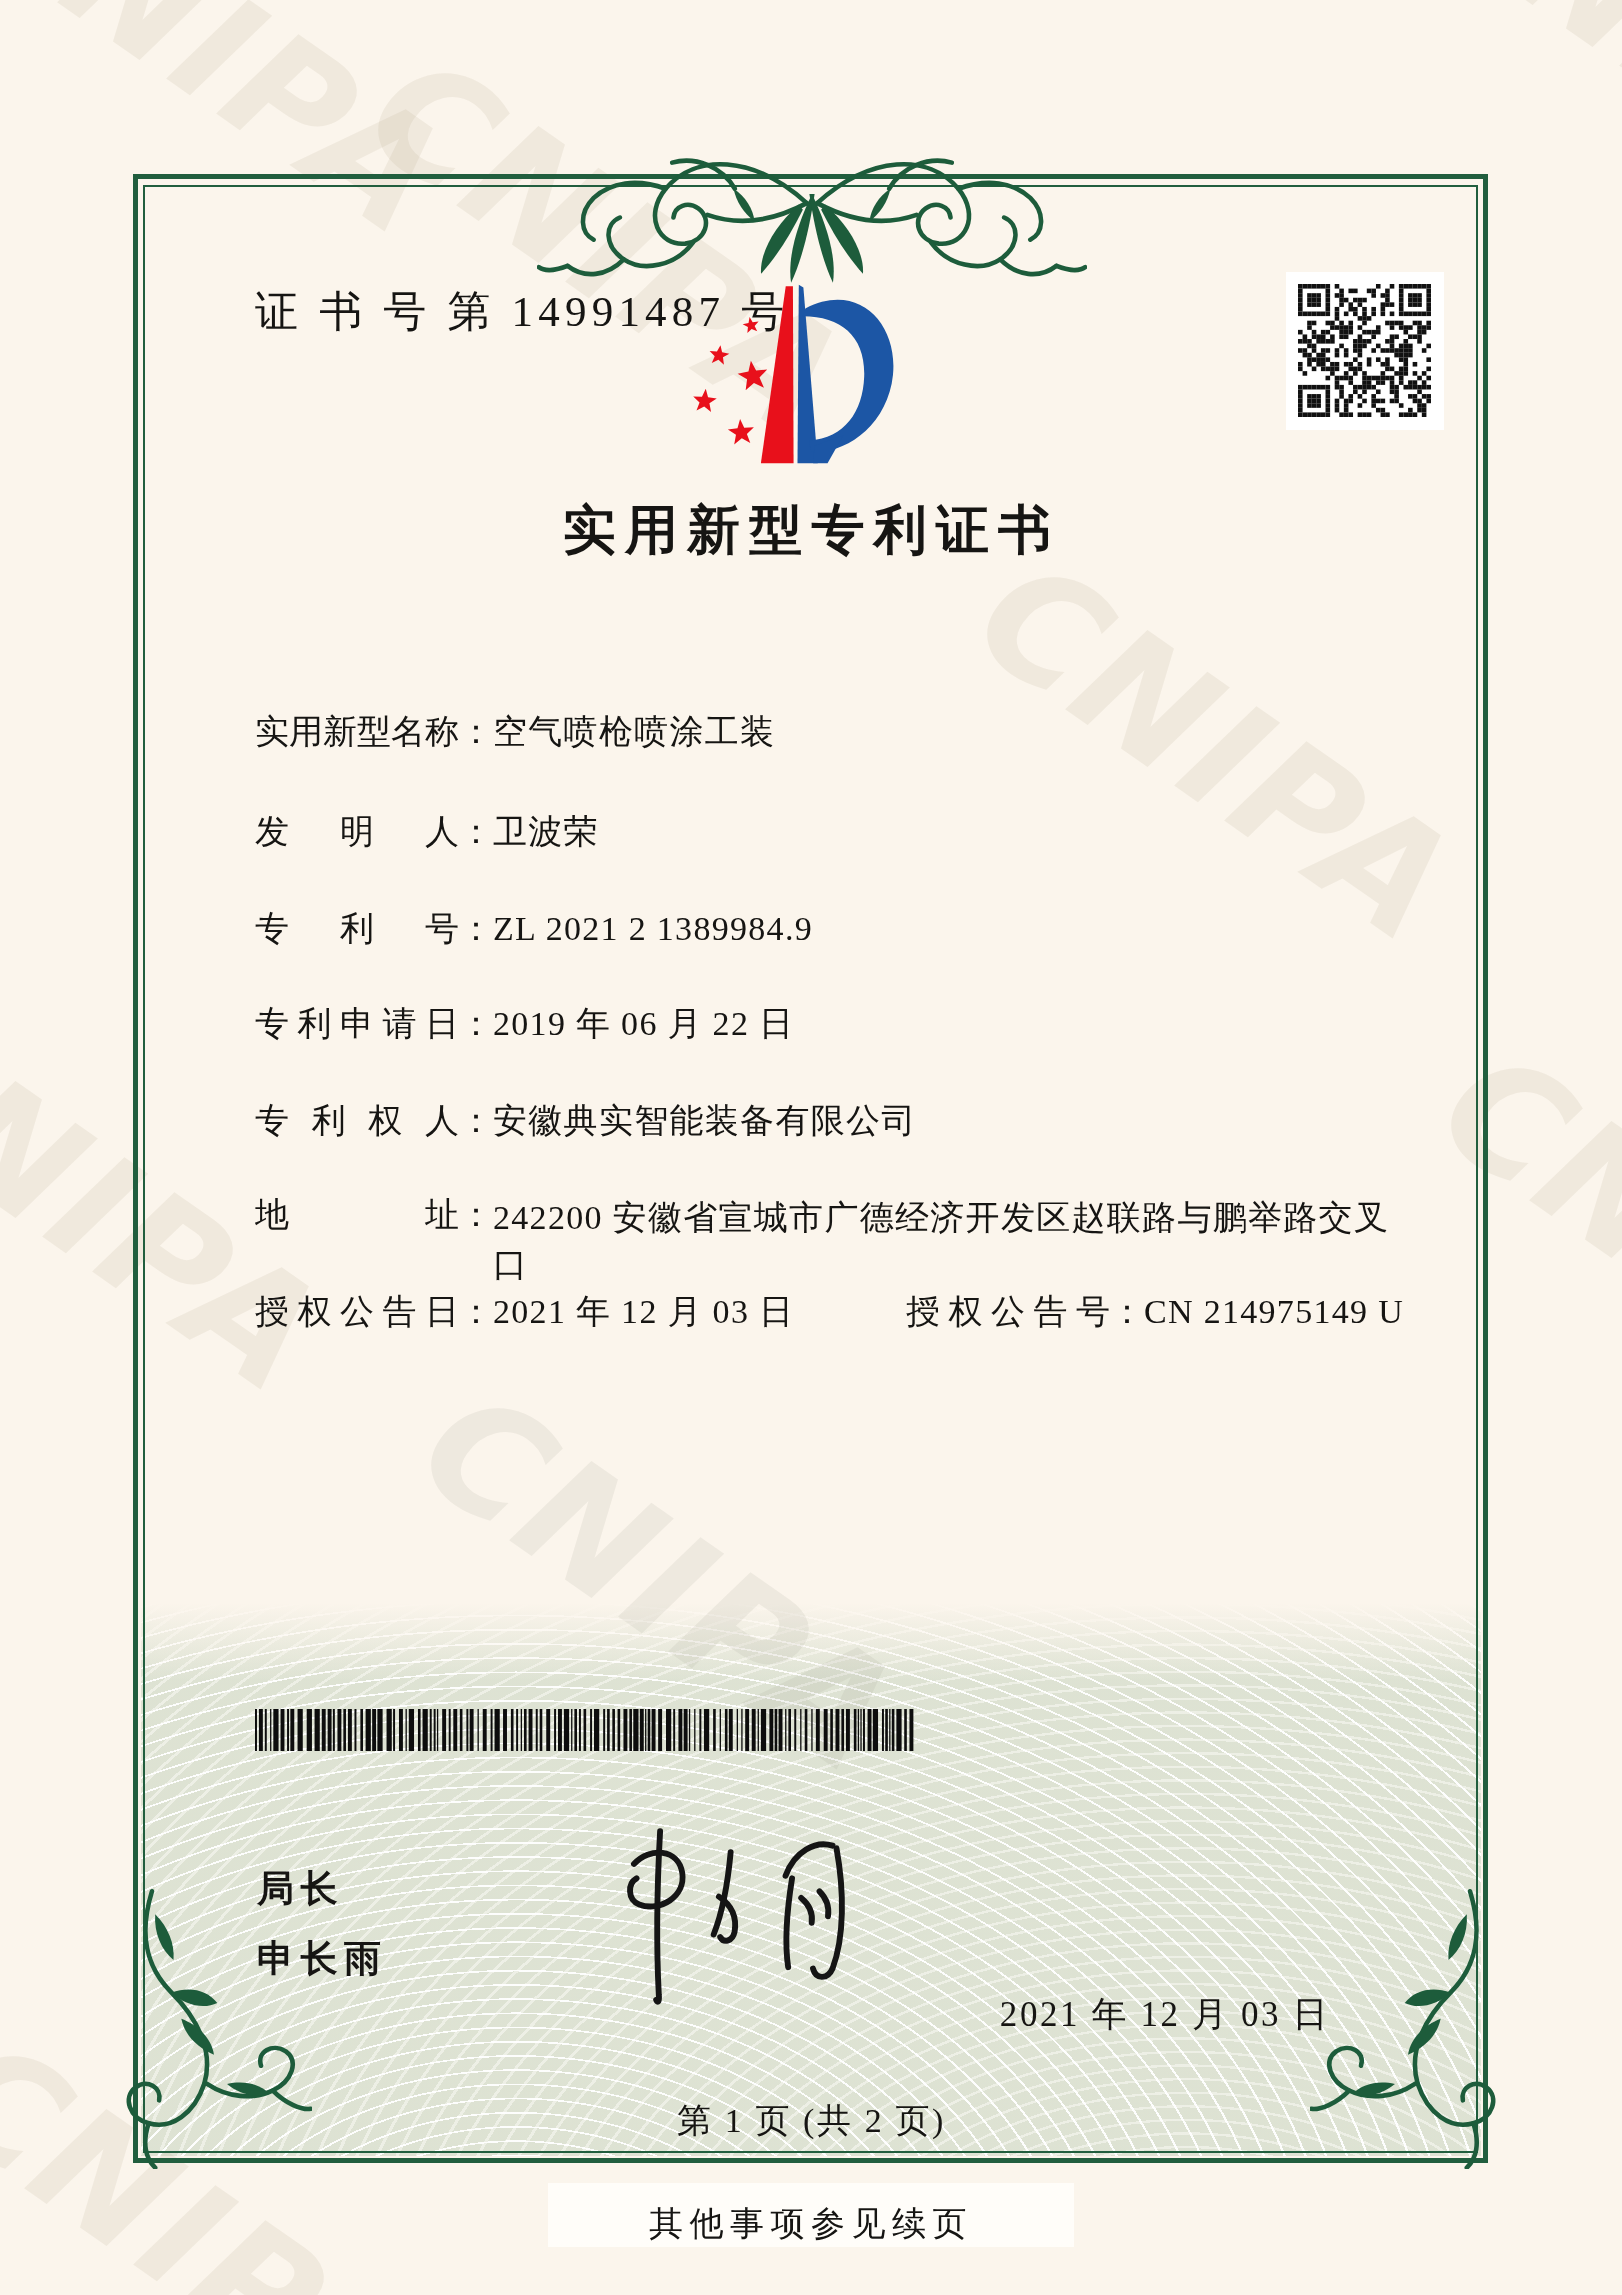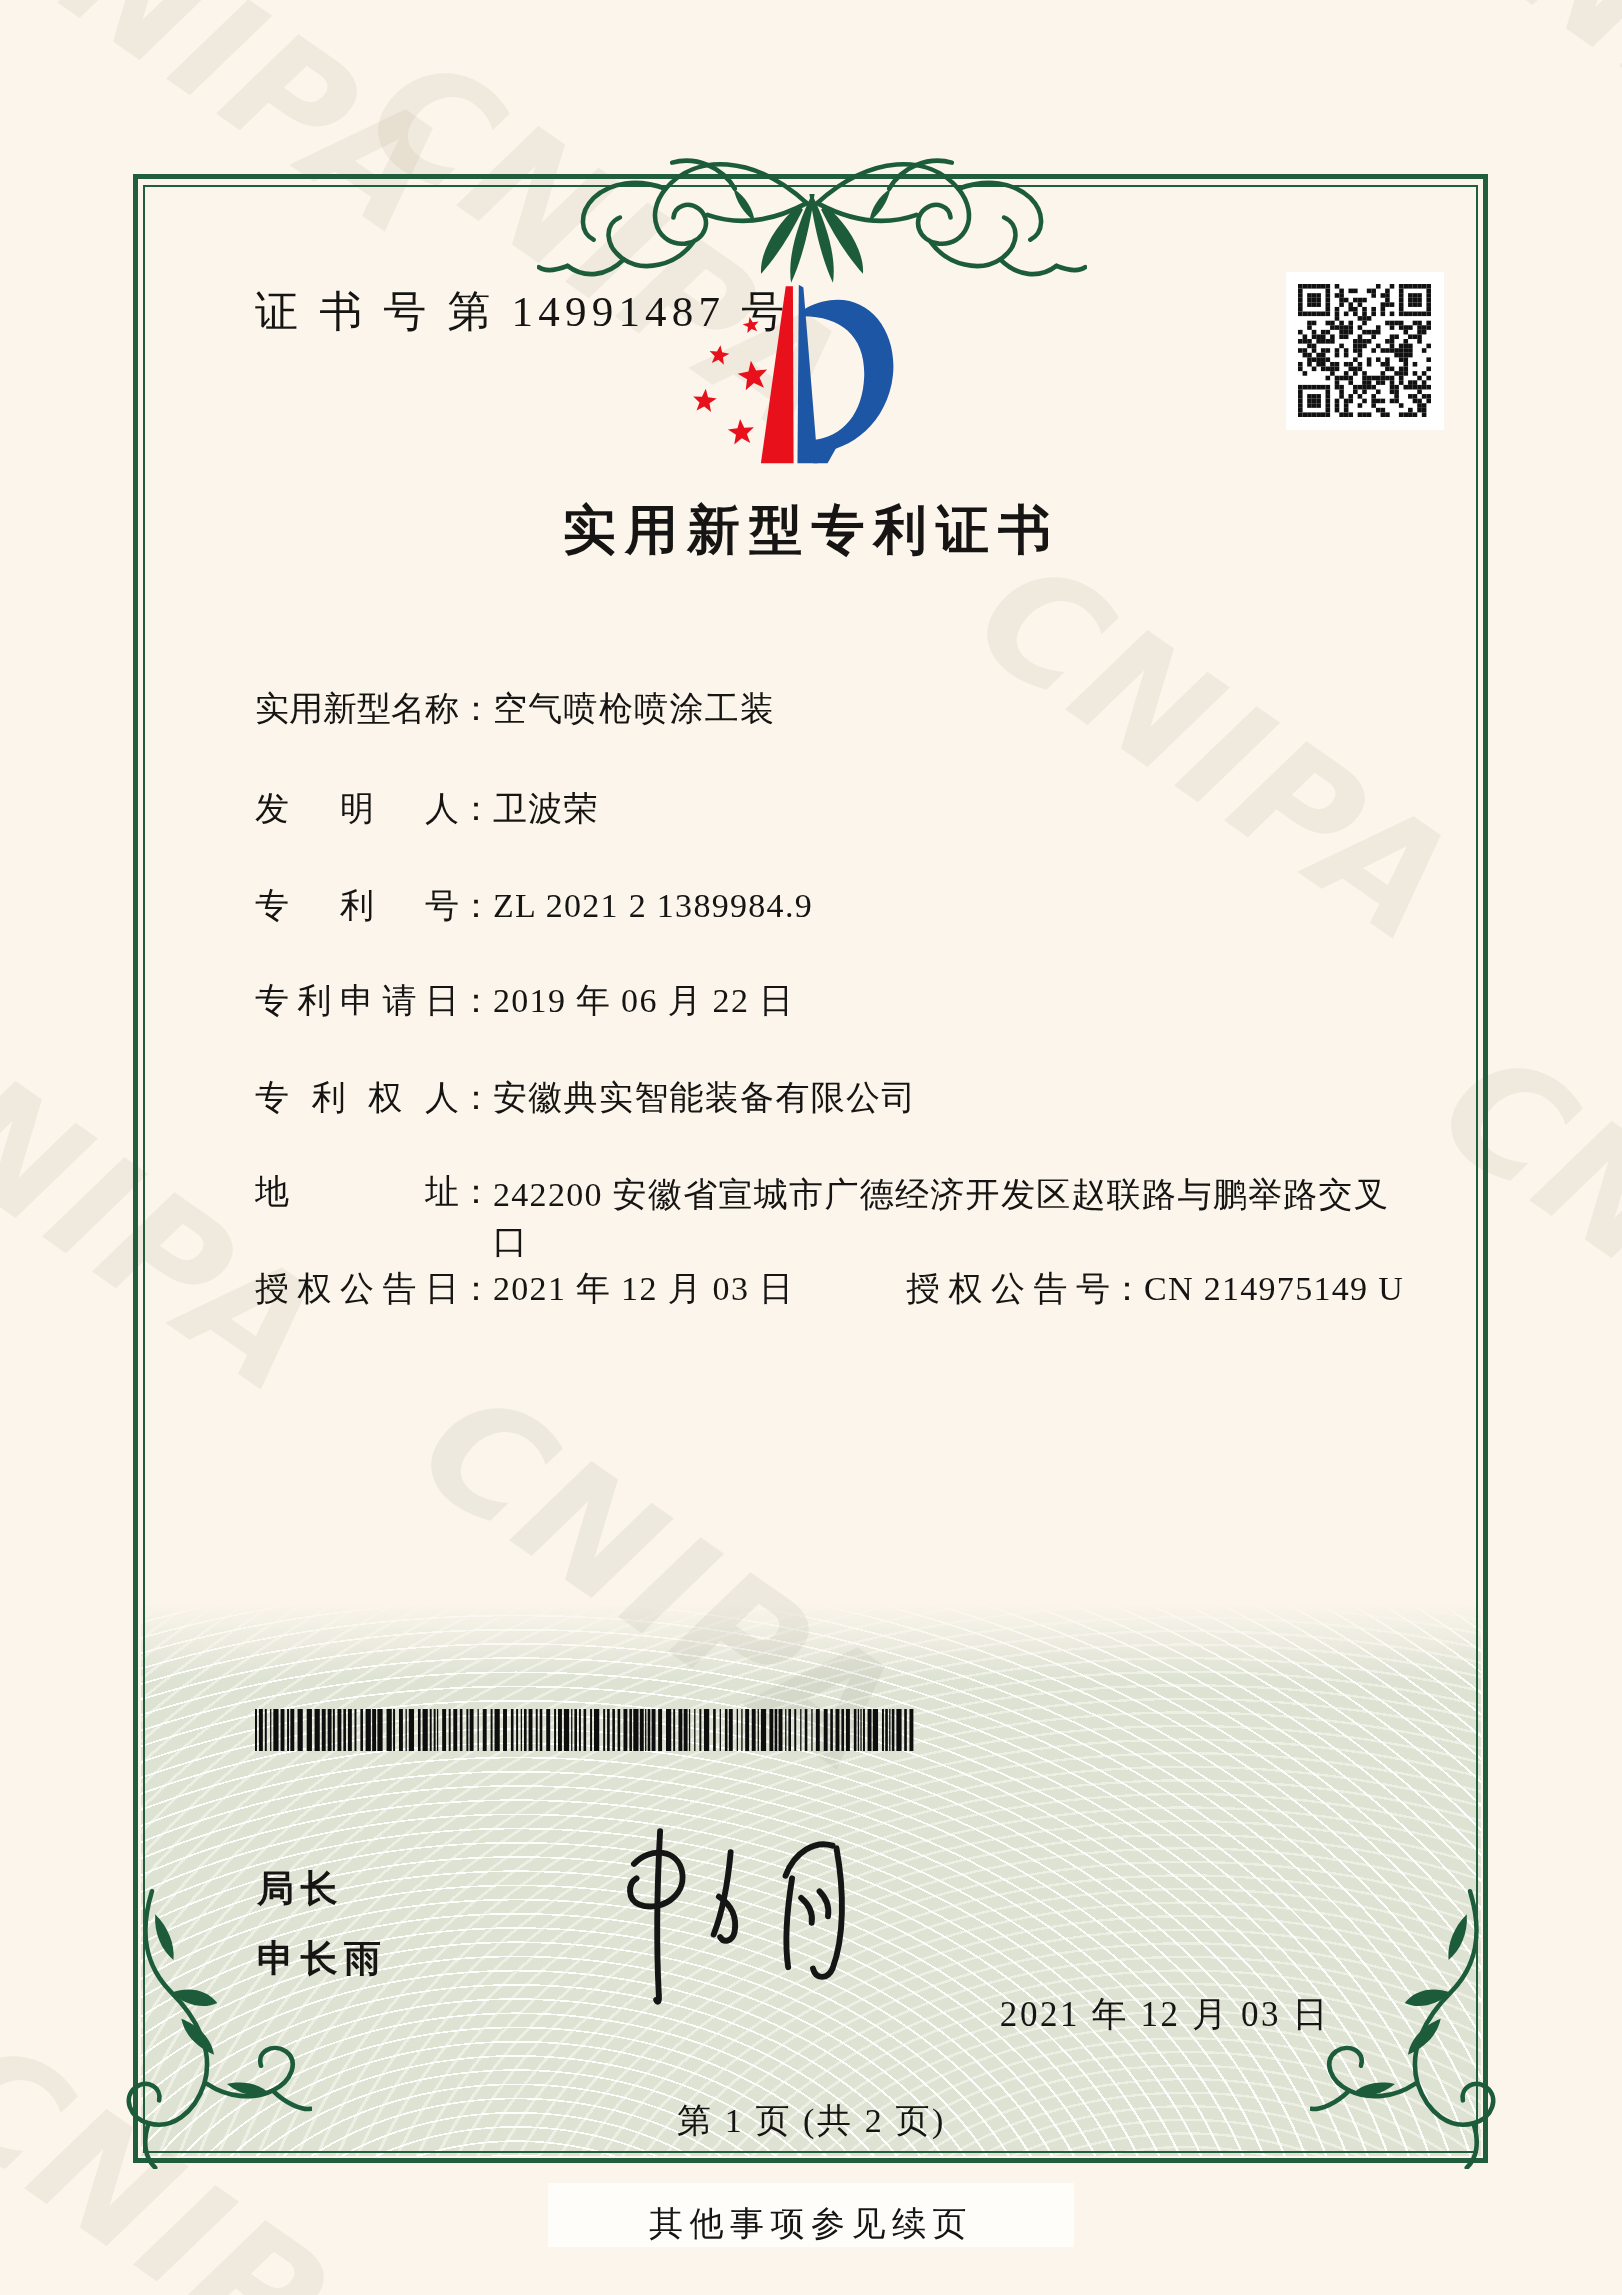--- a/index.html
+++ b/index.html
@@ -24,21 +24,21 @@
   .orn{position:absolute;z-index:3;}
   
   .cert-no{position:absolute;z-index:4;left:255px;top:283px;font-size:43px;letter-spacing:5.2px;}
   .logo{position:absolute;z-index:4;left:681px;top:277px;width:216px;height:204px;}
   .qr{position:absolute;z-index:4;left:1286px;top:272px;width:158px;height:158px;background:#fff;}
   .qr svg{position:absolute;left:12.4px;top:12.4px;}
   .title{position:absolute;z-index:4;left:0;top:495px;width:1623px;text-align:center;
          font-size:53px;font-weight:700;letter-spacing:9.2px;}
   
   .row{position:absolute;z-index:4;left:255px;width:1152px;font-size:34px;line-height:42px;
-       display:flex;align-items:flex-start;}
+       display:flex;align-items:flex-start;margin-top:23px;}
   .flabel{display:inline-block;width:204px;text-align:justify;text-align-last:justify;flex:none;}
   .colon{flex:none;}
   .fvalue{flex:none;letter-spacing:1.3px;}
   .row-address .fvalue{flex:1;max-width:936px;line-height:47px;}
   .cell2{position:absolute;left:651px;top:0;display:flex;}
   
   .body-text{position:absolute;z-index:4;left:255px;top:1332px;width:1116px;
              font-size:33px;line-height:47px;text-align:justify;}
   .body-text p{margin:0;text-indent:2em;}
   

